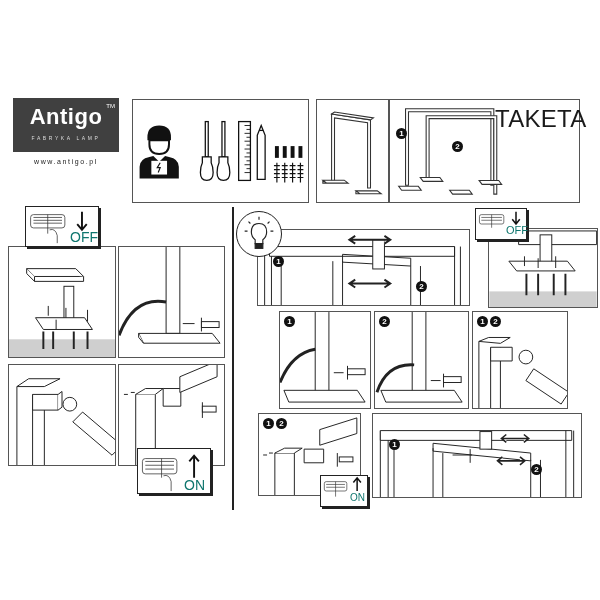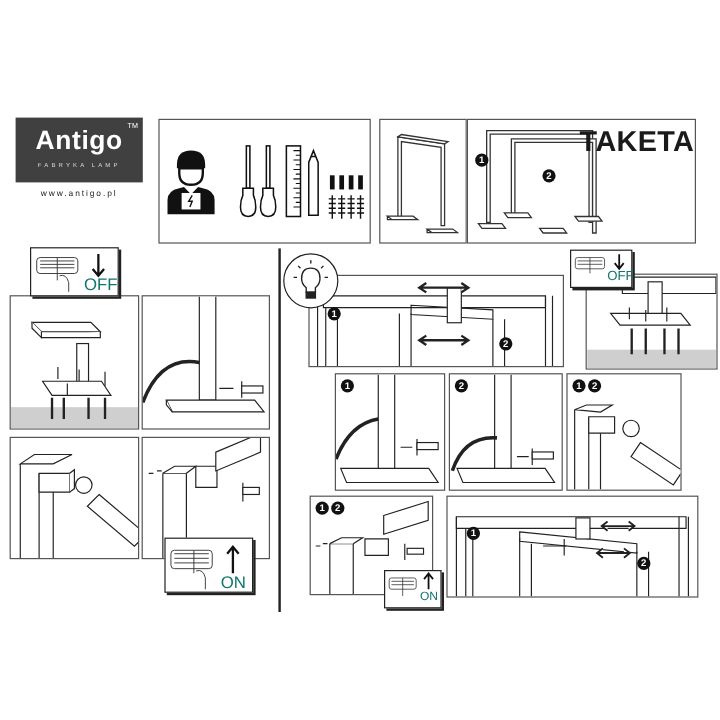--- a/index.html
+++ b/index.html
@@ -87,21 +87,21 @@
   <svg viewBox="0 0 191 104" stroke="#333" stroke-width="1.1" fill="#fff">
     <path d="M15 9 h90 v78 h-3 v-75 h-84 v75 h-3z"></path>
     <path d="M36 16 h72 v80 h-3 v-77 h-66 v63 h-3z"></path>
     <path d="M8 88 h20 l3 4 h-20z"></path>
     <path d="M30 79 h20 l3 4 h-20z"></path>
     <path d="M60 92 h20 l3 4 h-20z"></path>
     <path d="M90 82 h20 l3 4 h-20z"></path>
   </svg>
   <div class="num" style="left:6px; top:28px;">1</div>
   <div class="num" style="left:62px; top:41px;">2</div>
-  <div class="title" style="left:93px; top:5px;font-weight:bold;">TAKETA</div>
+  <div class="title" style="left:105px; top:5px;">TAKETA</div>
 </div>
 
 <div class="panel" style="left:8px; top:246px; width:108px; height:112px;">
   <svg viewBox="0 0 108 112" stroke="#222" stroke-width="1" fill="#fff">
     <path d="M18 22 h50 l8 8 h-50z"></path>
       <path d="M18 22 v5 l8 8 v-5"></path>
       <path d="M26 35 h50 v-5"></path>
     <rect x="56" y="40" width="10" height="34"></rect>
     <path d="M27 72 h50 l8 12 h-50z"></path>
     <path d="M40 60 v10 M58 62 v10 M80 64 v12 M48 74 v10"></path>

